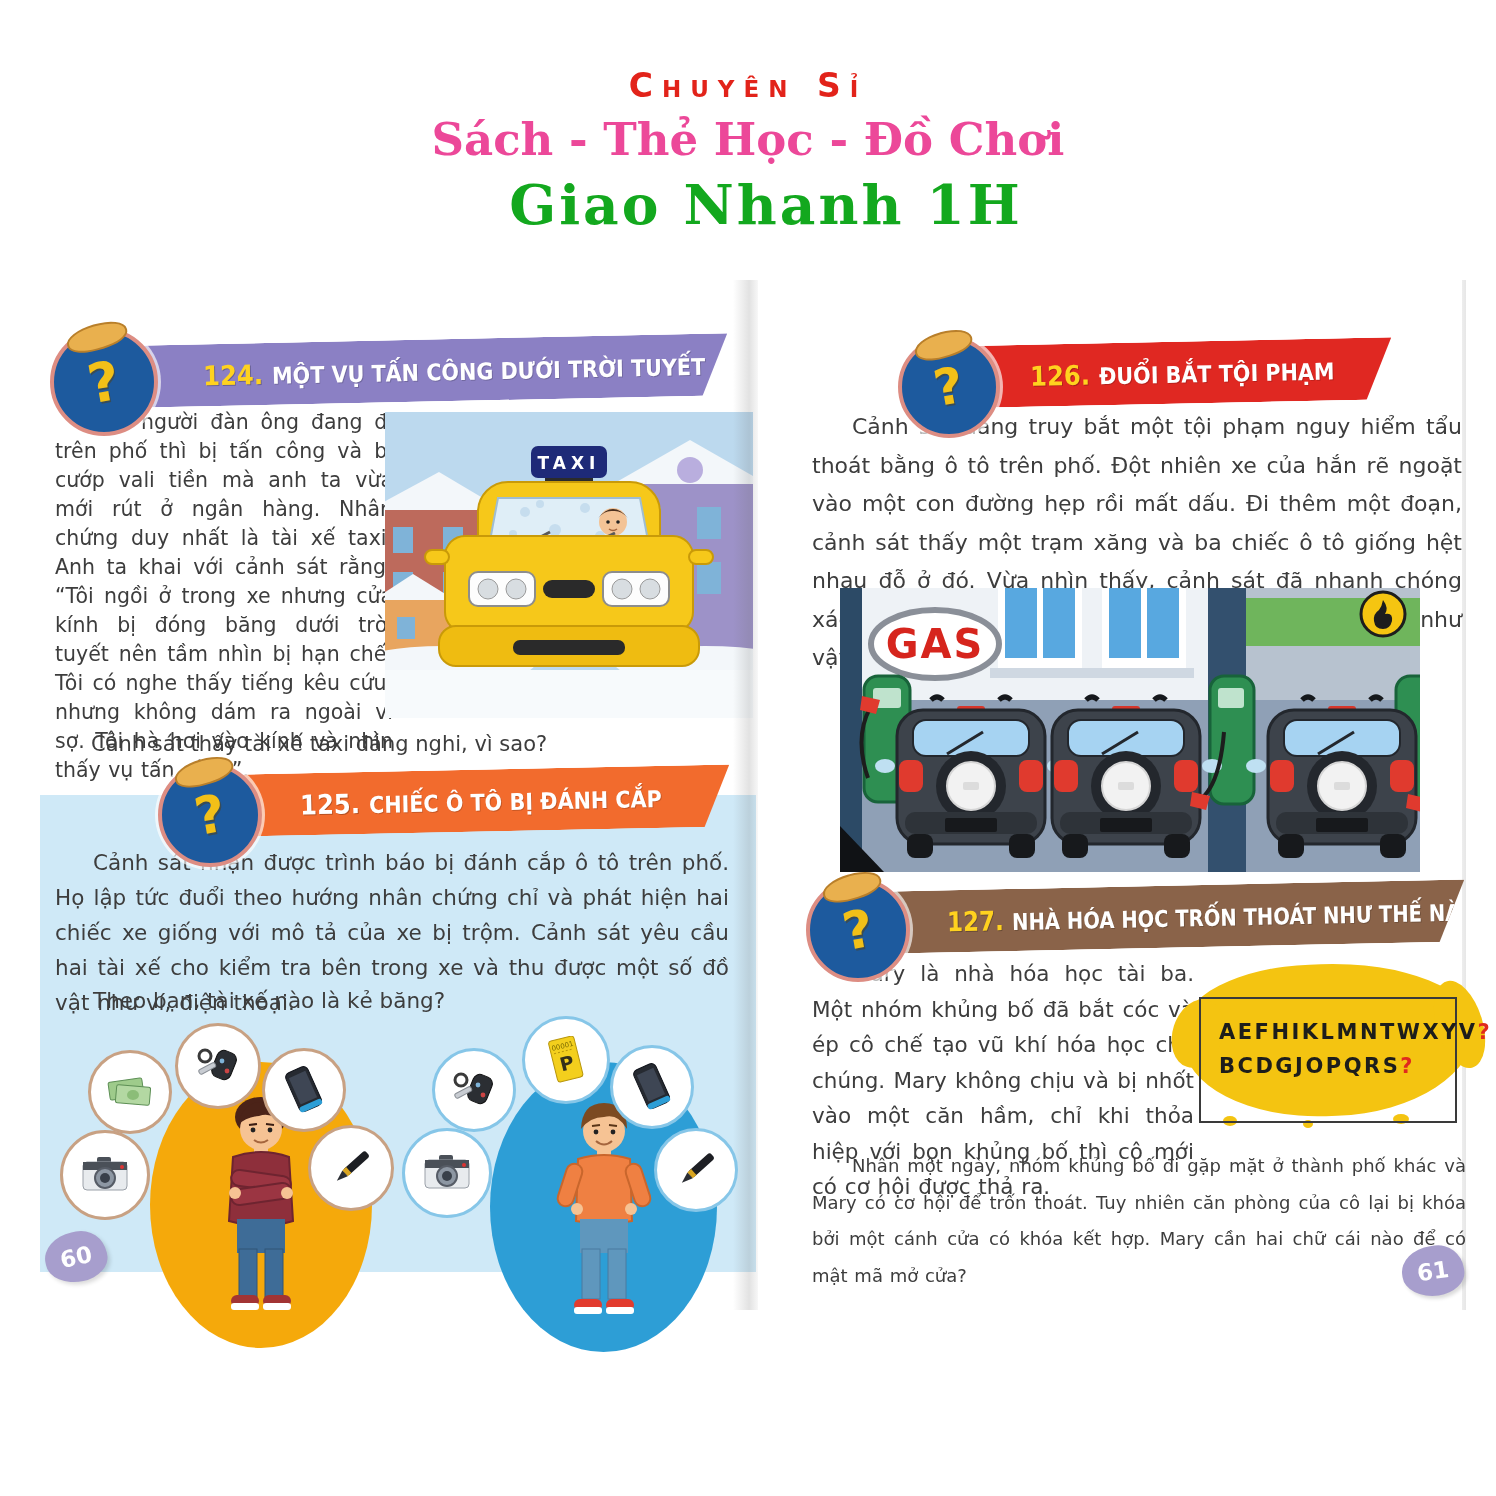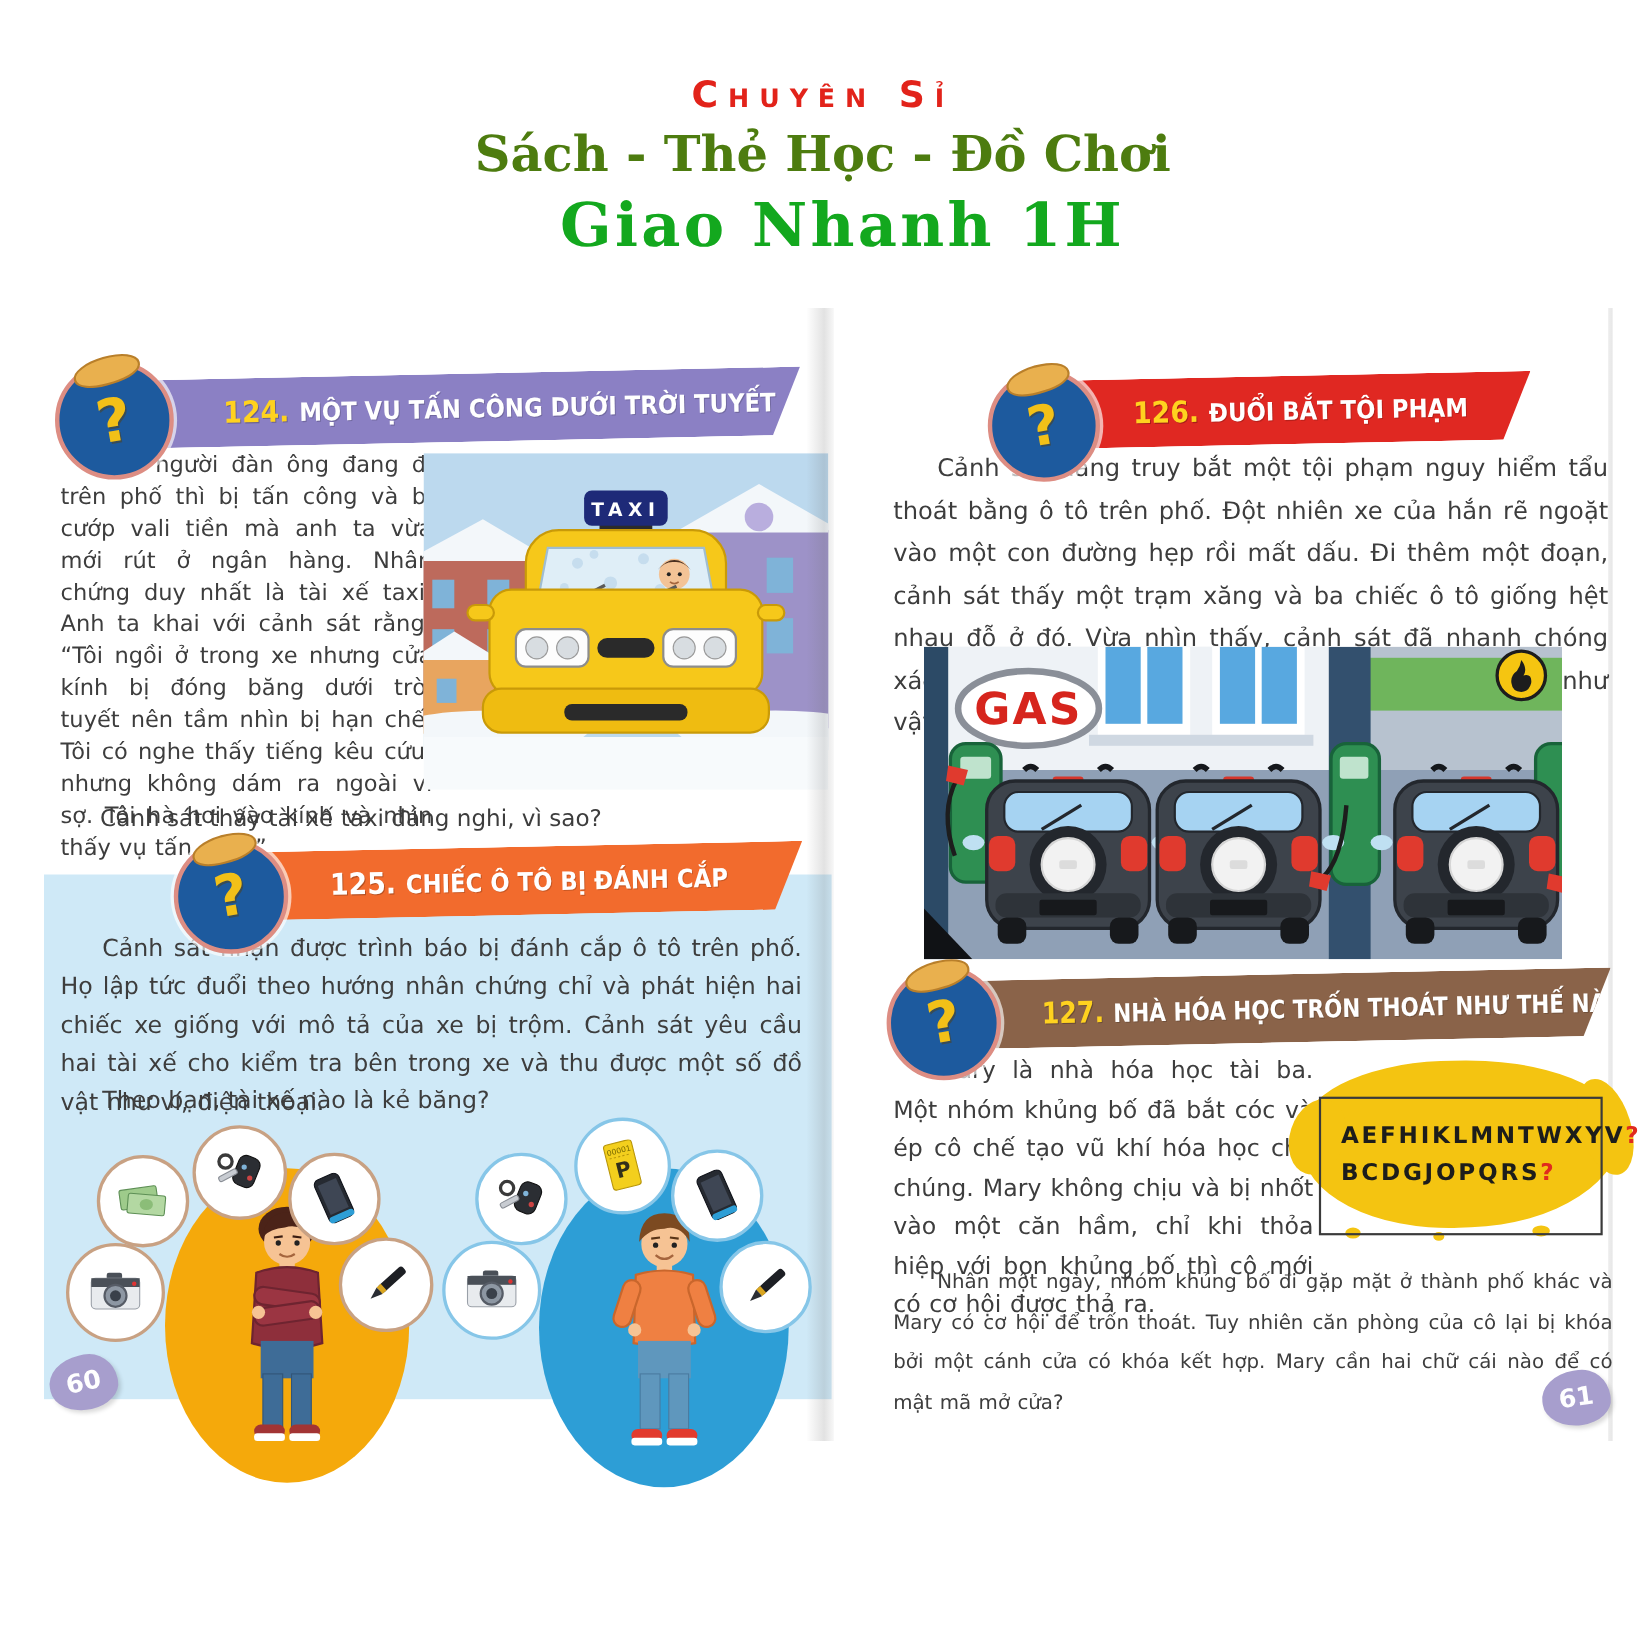--- a/index.html
+++ b/index.html
@@ -2,21 +2,21 @@
 <html><head>
 <meta charset="utf-8">
 <style>
   html,body{margin:0;padding:0;background:#ffffff;}
   #canvas{position:relative;width:1496px;height:1496px;background:#ffffff;overflow:hidden;
           font-family:"DejaVu Sans","Liberation Sans",sans-serif;}
 
   
   .header{position:absolute;top:66px;left:0;width:100%;text-align:center;}
   .h-line1{font-size:33px;font-weight:bold;color:#e2231a;letter-spacing:9px;font-variant:small-caps;}
-  .h-line2{font-family:"DejaVu Serif","Liberation Serif",serif;font-size:45px;font-weight:bold;color:#4d7c0f;margin-top:8px;}
+  .h-line2{font-family:"DejaVu Serif","Liberation Serif",serif;font-size:45px;font-weight:bold;color:#ec4899;margin-top:8px;}
   .h-line3{font-family:"DejaVu Serif","Liberation Serif",serif;font-size:55px;font-weight:bold;color:#13a81e;margin-top:6px;letter-spacing:3px;margin-left:36px;}
 
   
   .page{position:absolute;top:280px;height:1030px;background:#fff;}
   .page-left{left:40px;width:716px;}
   .page-right{left:758px;width:704px;}
   .spine{position:absolute;left:733px;top:280px;width:36px;height:1030px;
          background:linear-gradient(to right,rgba(110,110,110,0) 0%,rgba(110,110,110,0.20) 45%,rgba(255,255,255,0) 78%);}
   .edge-right{position:absolute;left:1452px;top:280px;width:14px;height:1030px;
          background:linear-gradient(to right,rgba(0,0,0,0) 0%,rgba(120,120,120,0.18) 100%);}

